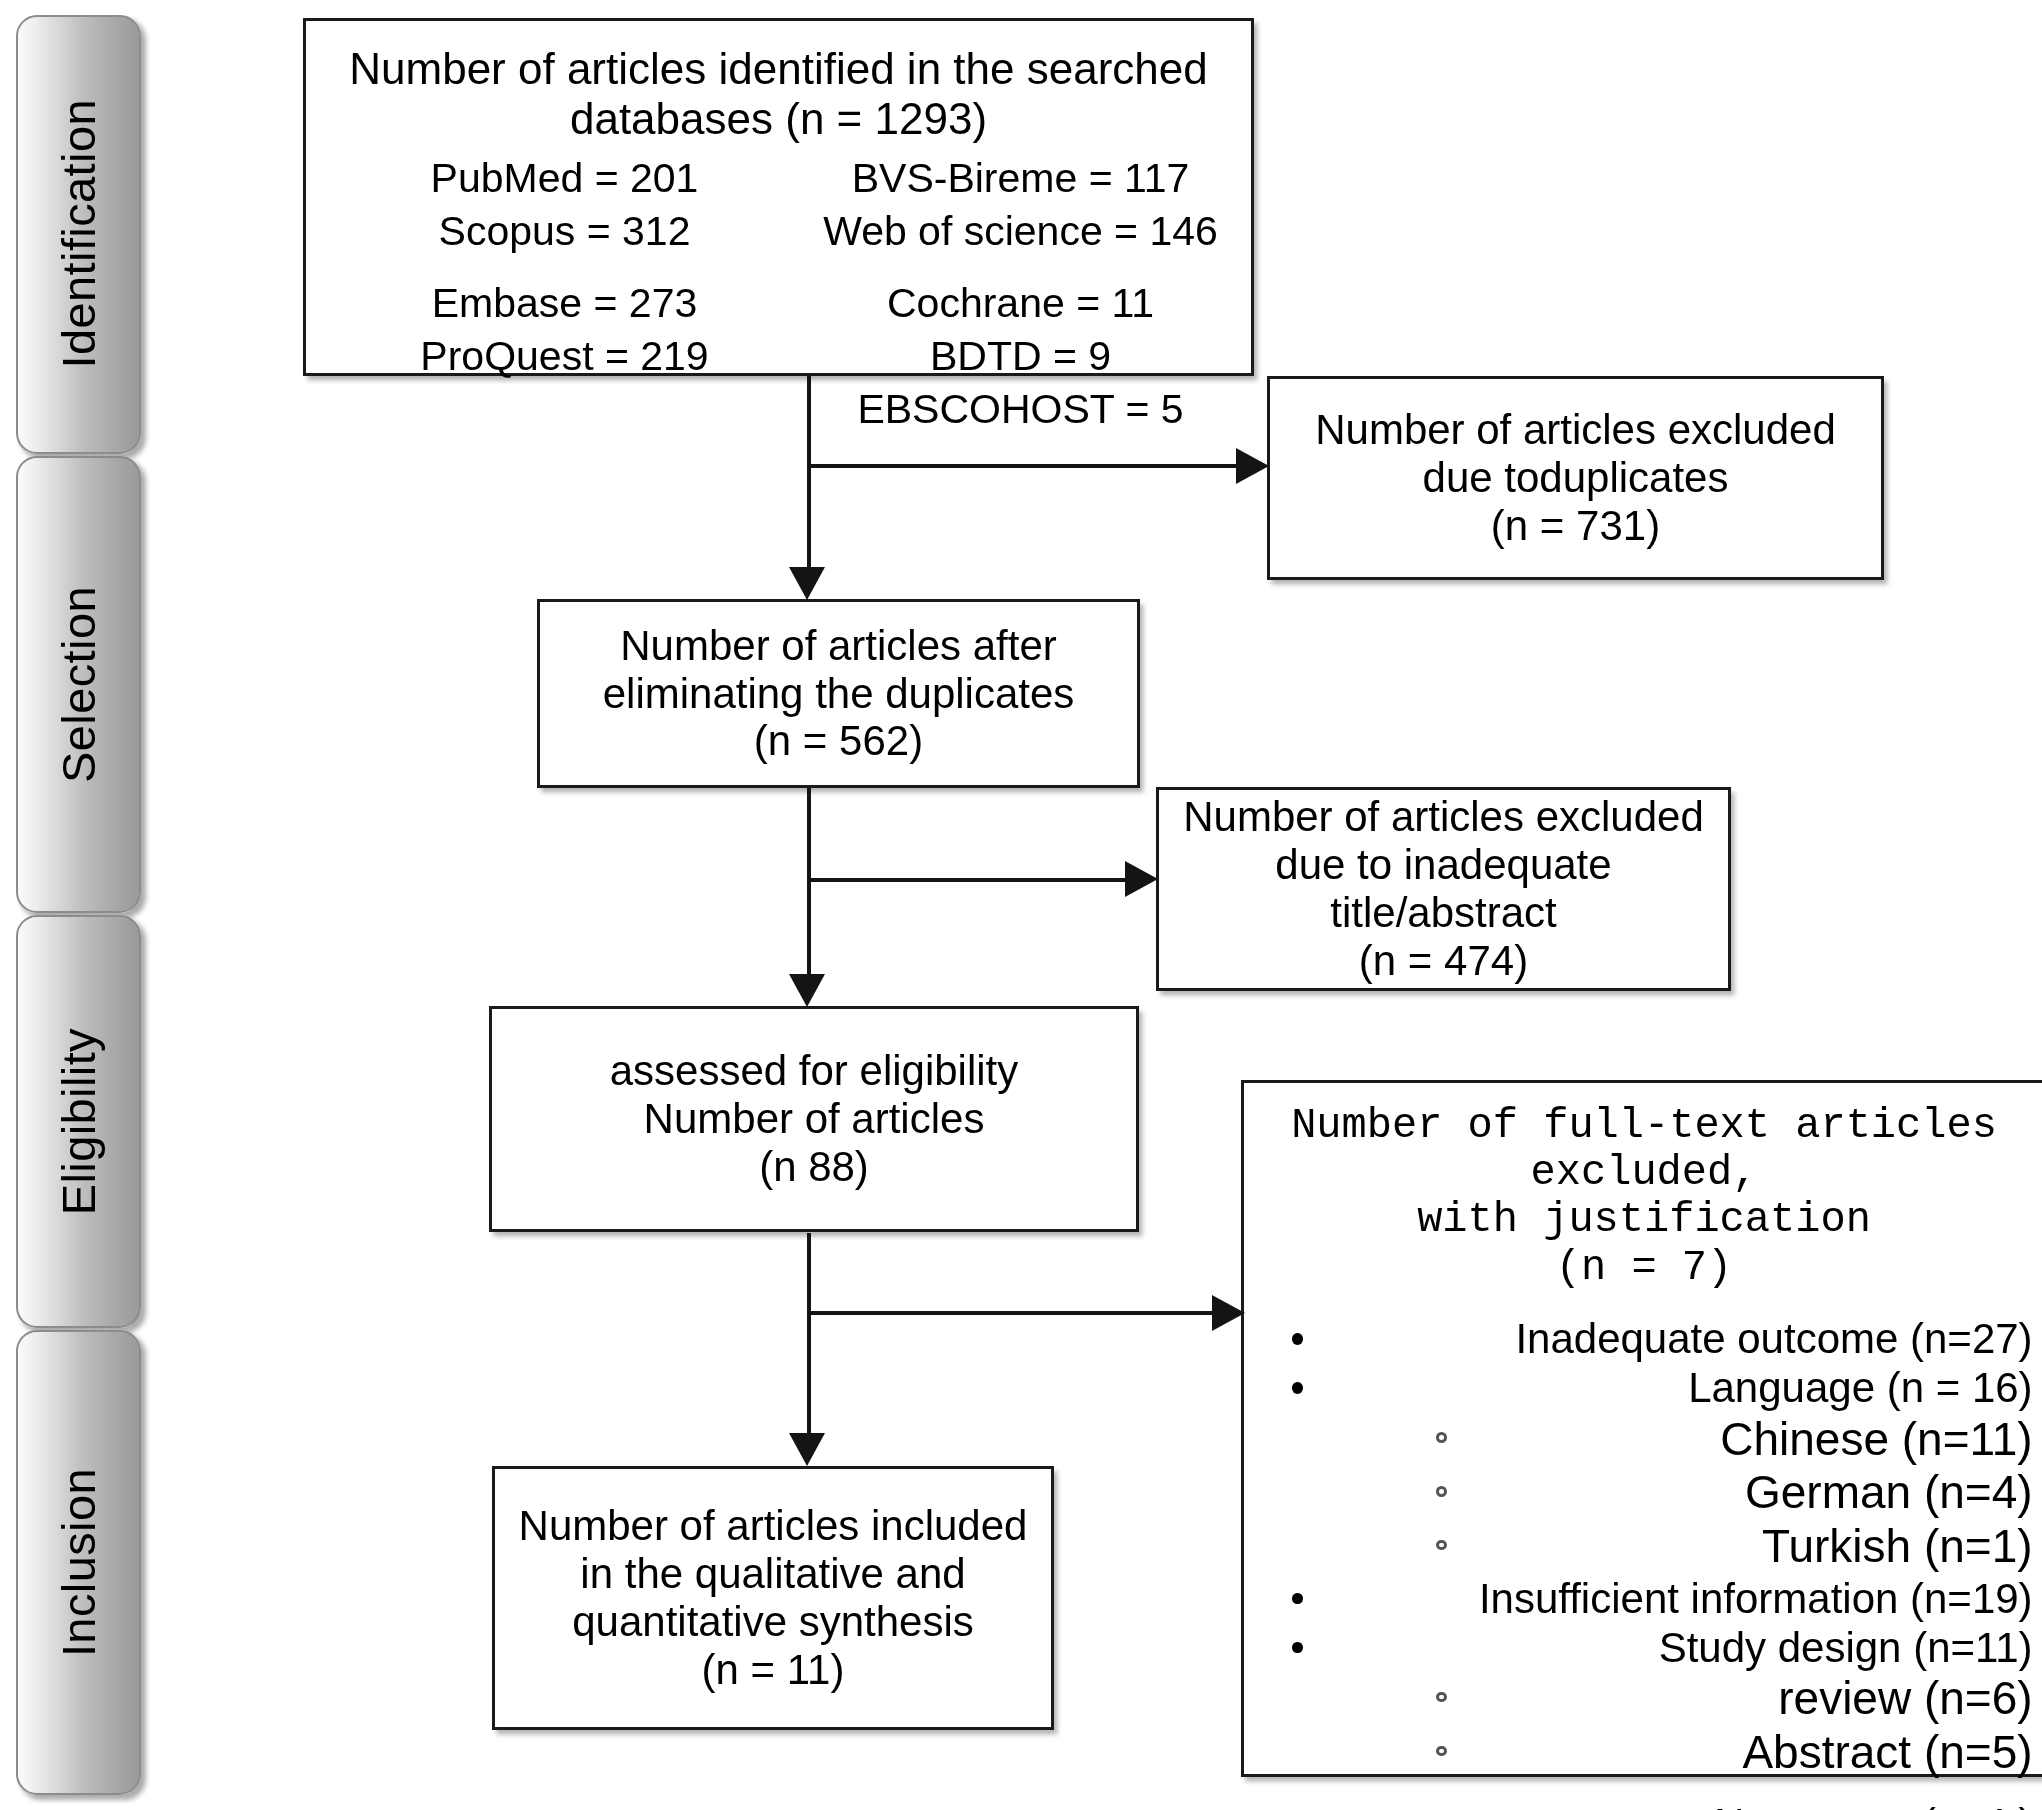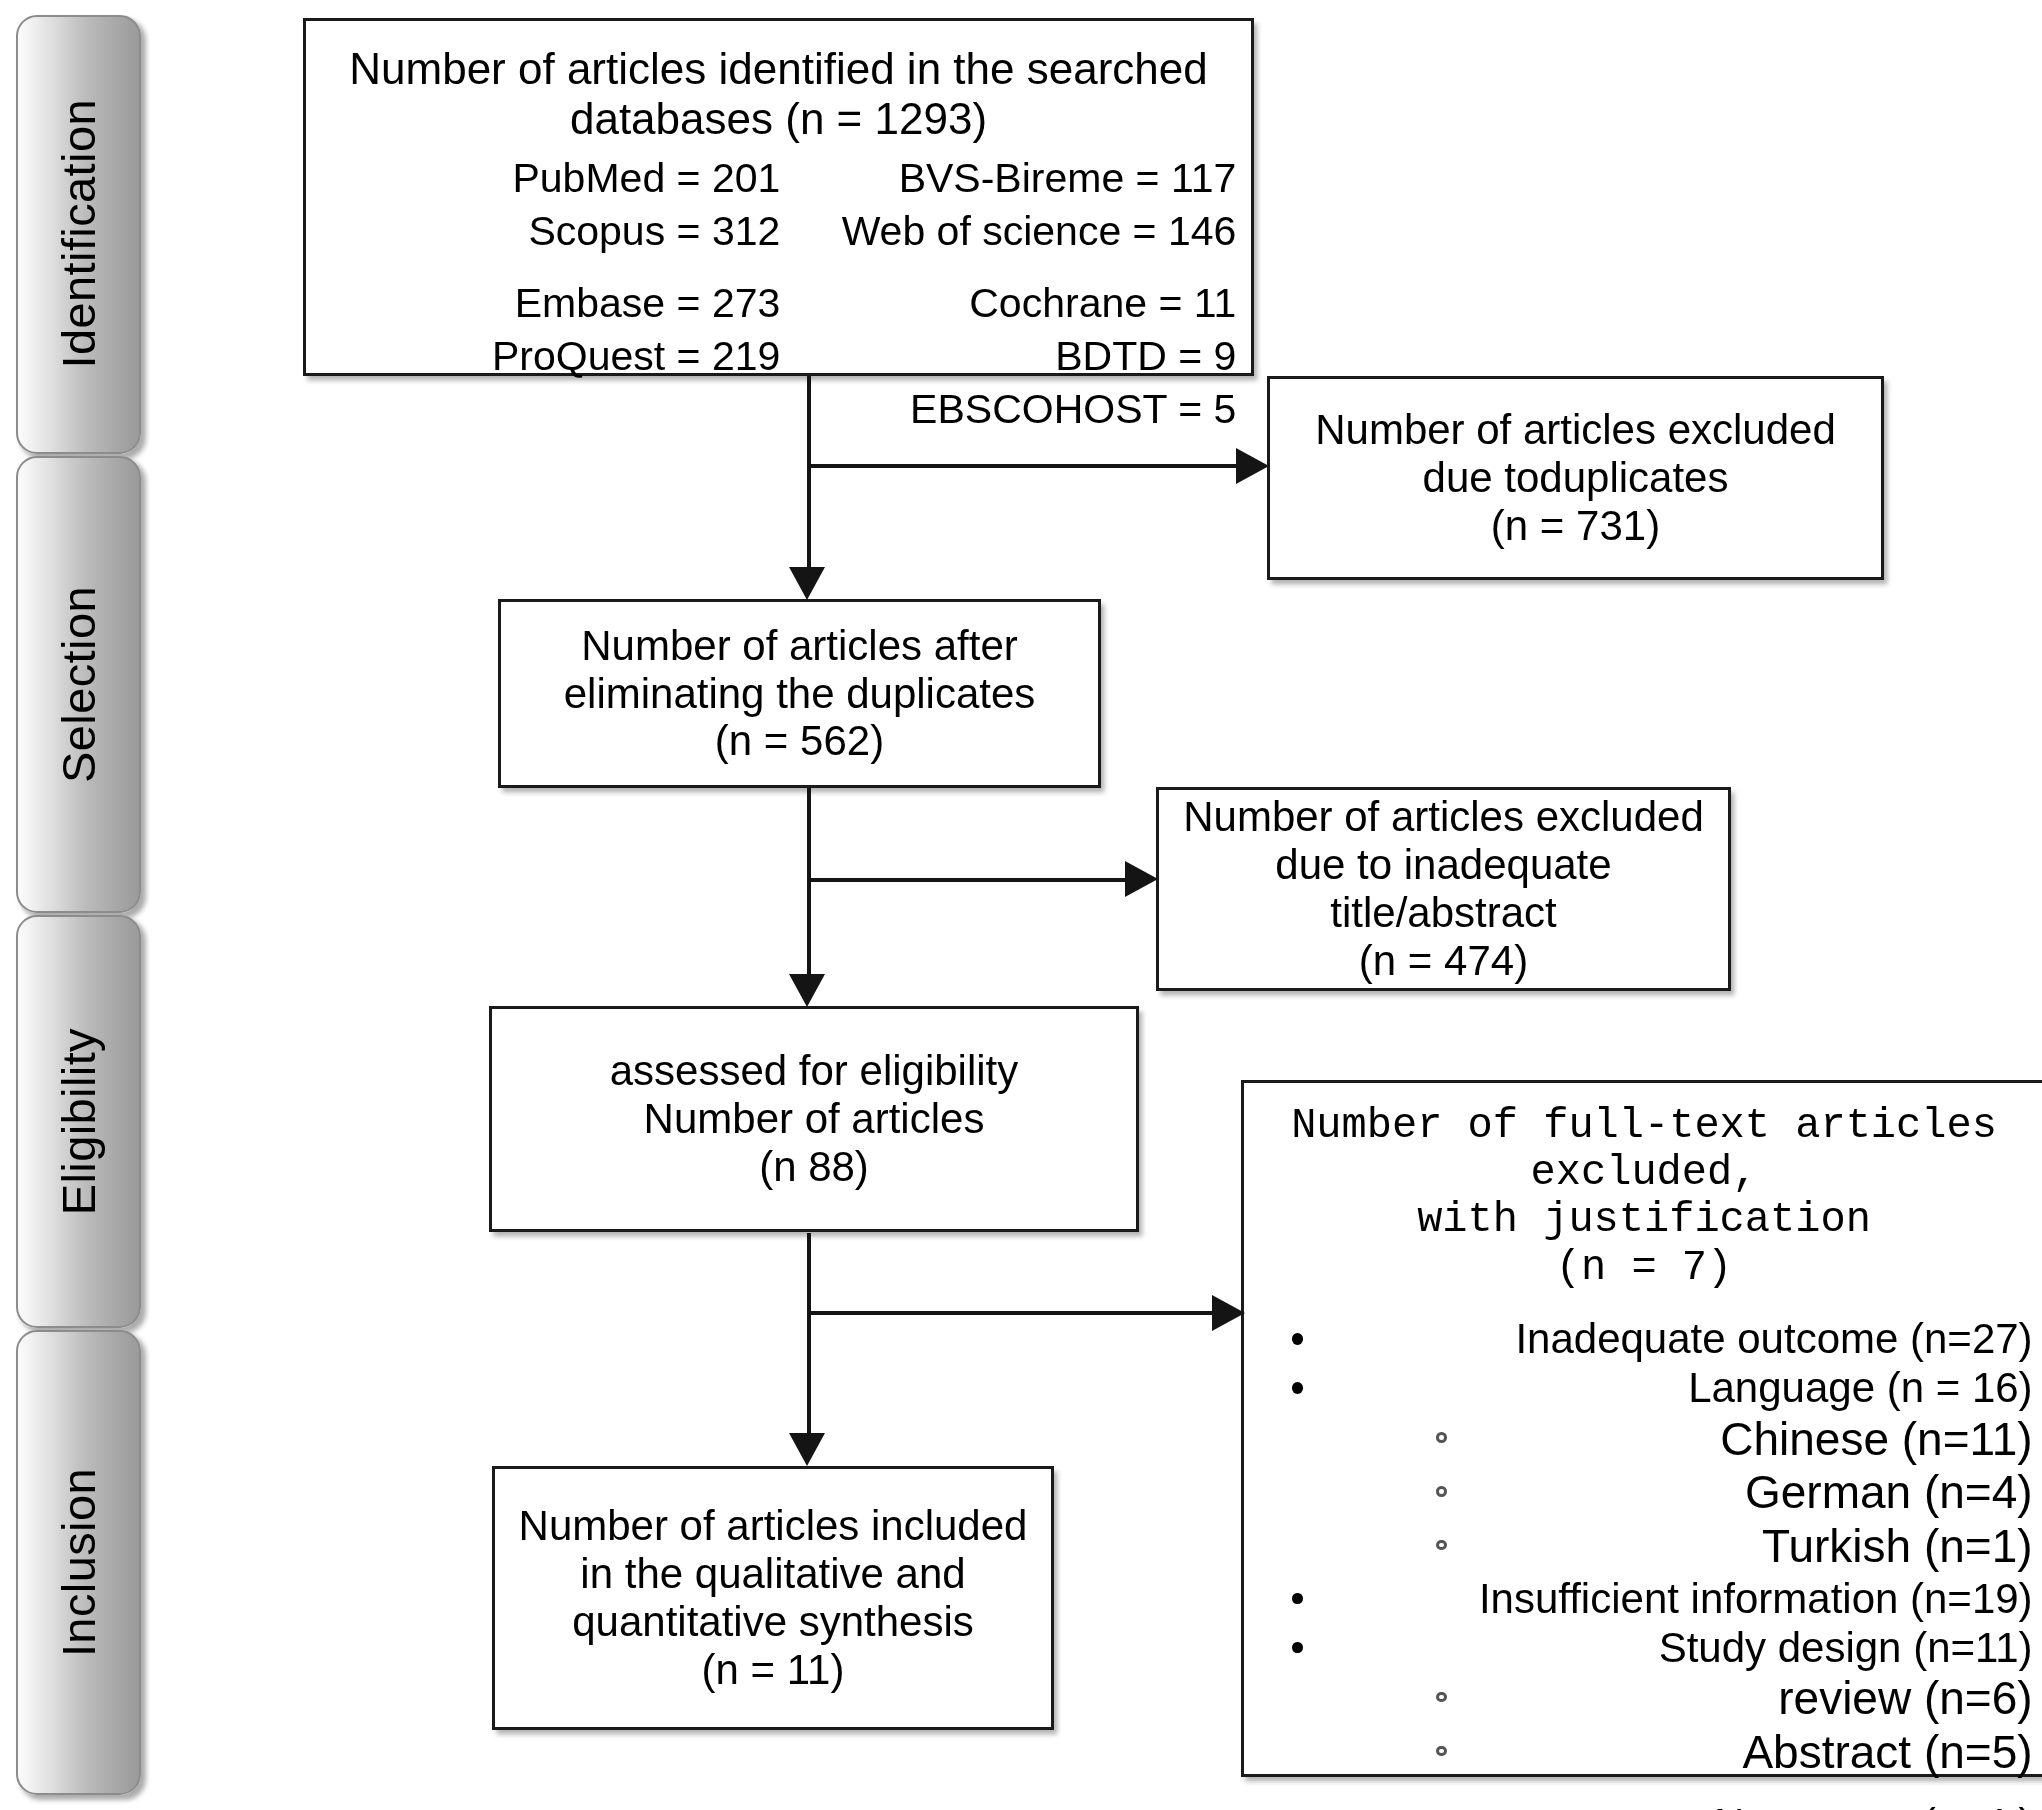--- a/index.html
+++ b/index.html
@@ -74,21 +74,21 @@
     text-align: center;
     width: 100%;
     margin-top: 11.4px;
   }
   .db-cols {
     display: flex;
     width: 100%;
     margin-top: 8.1px;
     font-size: 41px;
     line-height: 1.30;
-    text-align: right;
+    text-align: center;
   }
   .db-col { flex: 1 1 50%; }
   .db-col.left { padding-left: 28px; }
   .db-col.right { padding-left: 24.4px; }
   .db-col .db-item { white-space: nowrap; }
   .db-col.left .db-item.gap { margin-top: 18px; }
   .db-col.right .db-item.gap { margin-top: 18px; }
 
   
   #box-fulltext {
@@ -224,21 +224,21 @@
       </div>
     </div>
   </div>
 
   <div class="flow-box" id="box-excluded-duplicates" style="left:1267px; top:376px; width:617px; height:204px;">
     <span class="bline">Number of articles excluded</span>
     <span class="bline">due toduplicates</span>
     <span class="bline">(n = 731)</span>
   </div>
 
-  <div class="flow-box" id="box-after-duplicates" style="left:498px; top:599px; width:603px; height:189px;">
+  <div class="flow-box" id="box-after-duplicates" style="left:537px; top:599px; width:603px; height:189px;">
     <span class="bline">Number of articles after</span>
     <span class="bline">eliminating the duplicates</span>
     <span class="bline">(n = 562)</span>
   </div>
 
   <div class="flow-box" id="box-excluded-title-abstract" style="left:1156px; top:787px; width:575px; height:204px;">
     <span class="bline">Number of articles excluded</span>
     <span class="bline">due to inadequate</span>
     <span class="bline">title/abstract</span>
     <span class="bline">(n = 474)</span>

